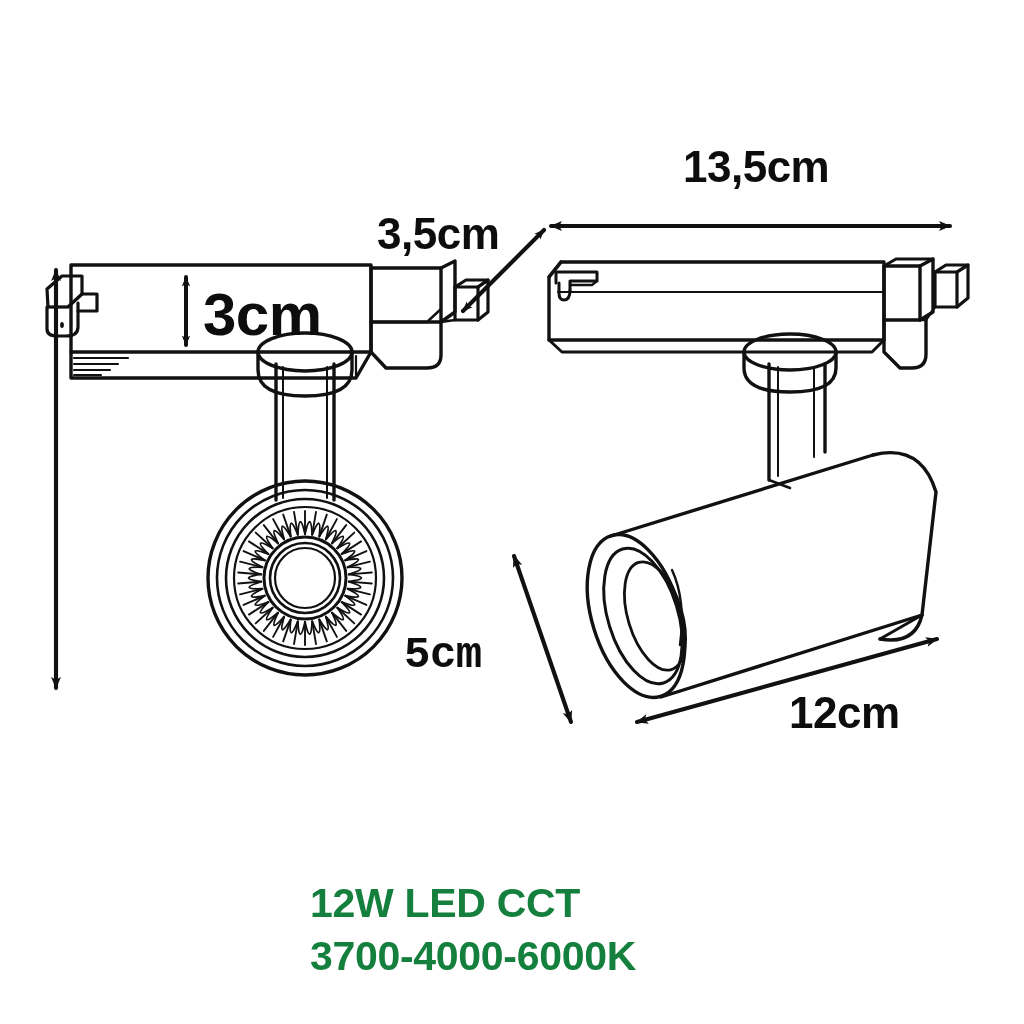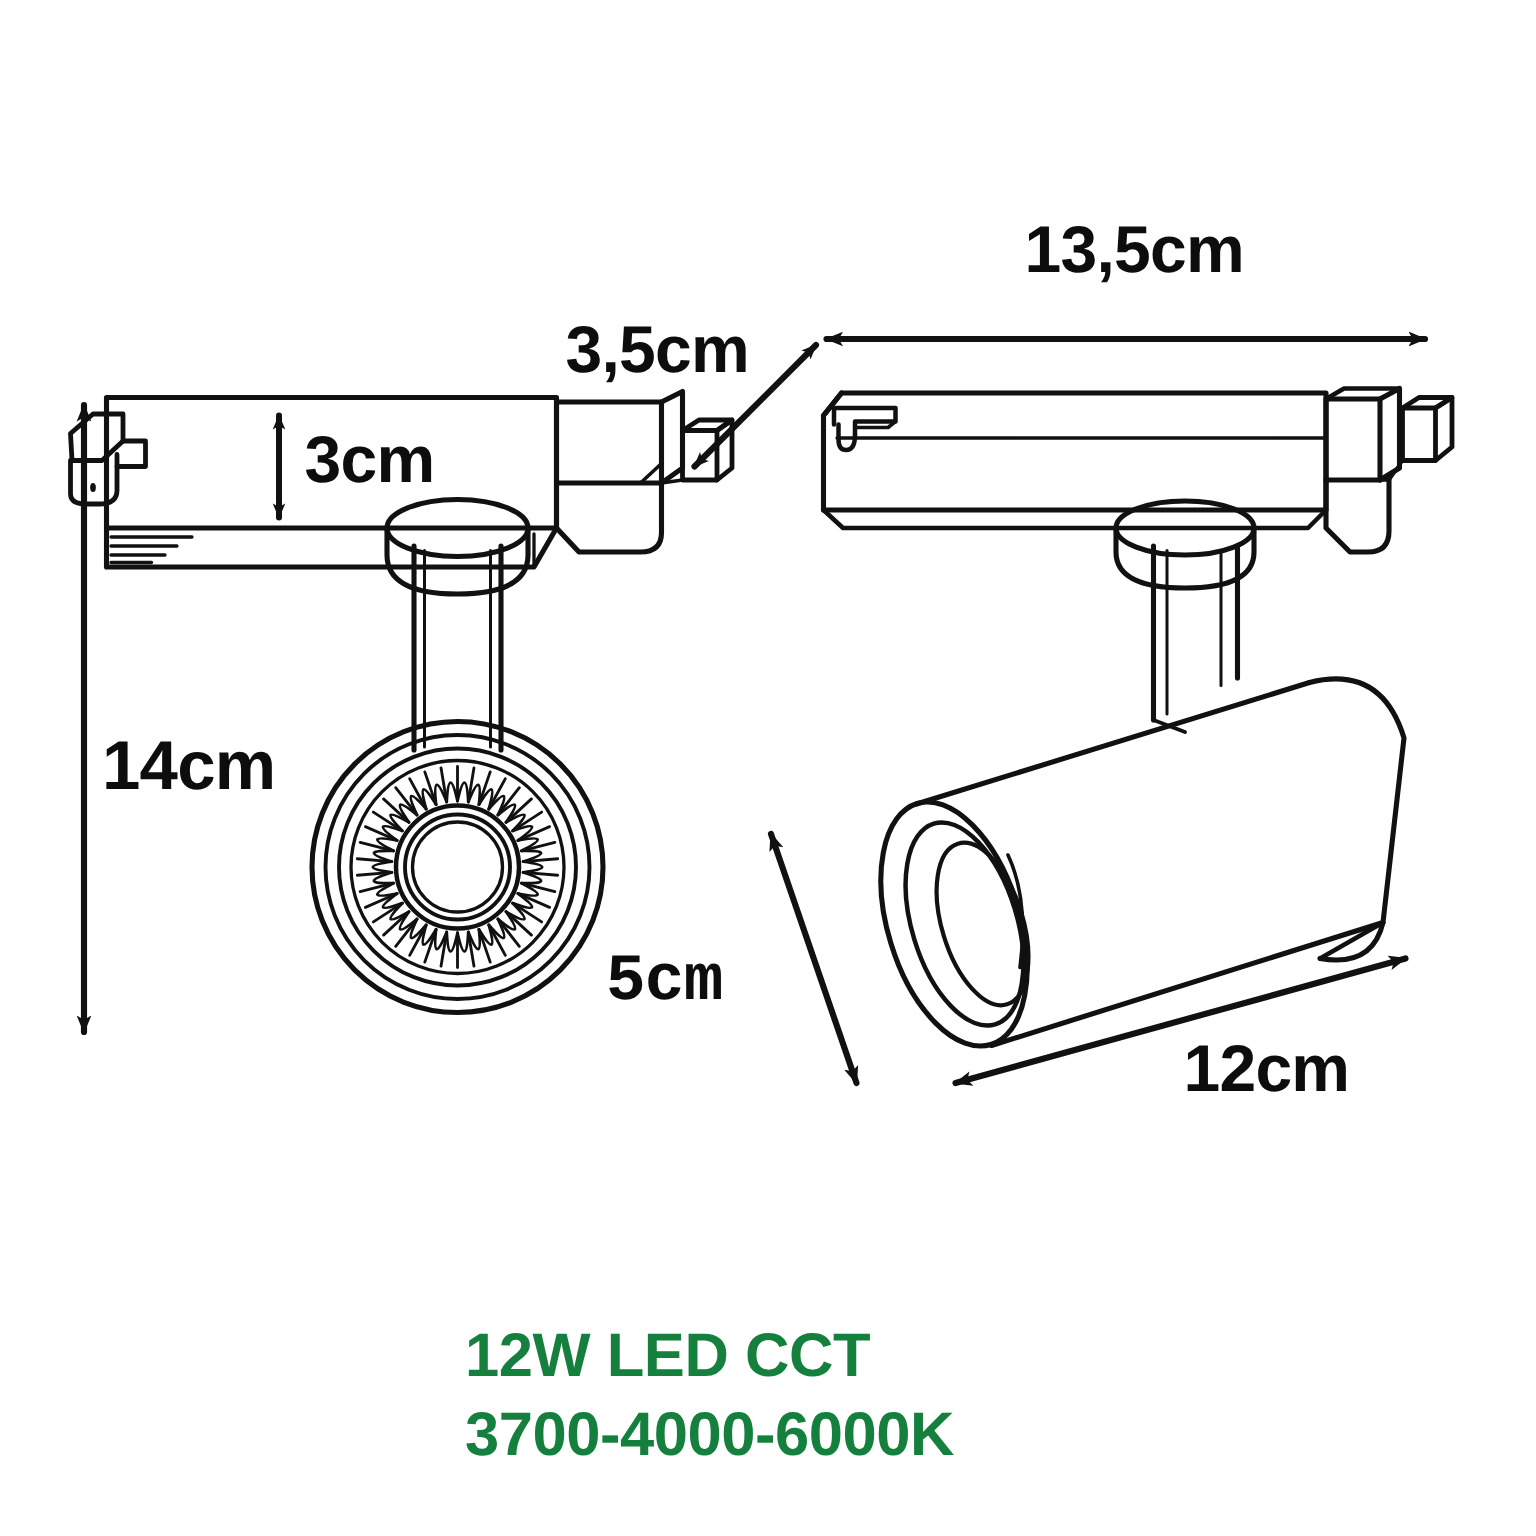--- a/index.html
+++ b/index.html
@@ -26,21 +26,21 @@
     position: absolute;
     font-family: "Liberation Sans", sans-serif;
     font-weight: bold;
     color: #0d0d0d;
     white-space: nowrap;
     letter-spacing: -0.5px;
     line-height: 1;
   }
   #lbl-135 { left: 683px; top: 145px; font-size: 44px; }
   #lbl-35  { left: 377px; top: 212px; font-size: 44px; }
-  #lbl-3   { left: 203px; top: 285px; font-size: 44px; }
+  #lbl-3   { left: 203px; top: 285px; font-size: 60px; }
   #lbl-14  { left: 68px;  top: 487px; font-size: 46px; }
   #lbl-5   { left: 404px; top: 633px; font-size: 44px; font-family: Liberation Mono, monospace; }
   #lbl-12  { left: 789px; top: 691px; font-size: 44px; }
 
   #caption {
     position: absolute;
     left: 310px;
     top: 877px;
     width: 560px;
   }
@@ -285,21 +285,20 @@
 
         <line x1="637" y1="722" x2="937" y2="639" marker-start="url(#arrowStart)" marker-end="url(#arrowEnd)"></line>
       </g>
 
     </g>
   </svg>
 
   <div class="dim-label" id="lbl-135">13,5cm</div>
   <div class="dim-label" id="lbl-35">3,5cm</div>
   <div class="dim-label" id="lbl-3">3cm</div>
-  <div class="dim-label" id="lbl-14">14cm</div>
   <div class="dim-label" id="lbl-5">5cm</div>
   <div class="dim-label" id="lbl-12">12cm</div>
 
   <div id="caption">
     <div class="caption-line">12W LED CCT</div>
     <div class="caption-line">3700-4000-6000K</div>
   </div>
 
 </div>
 

